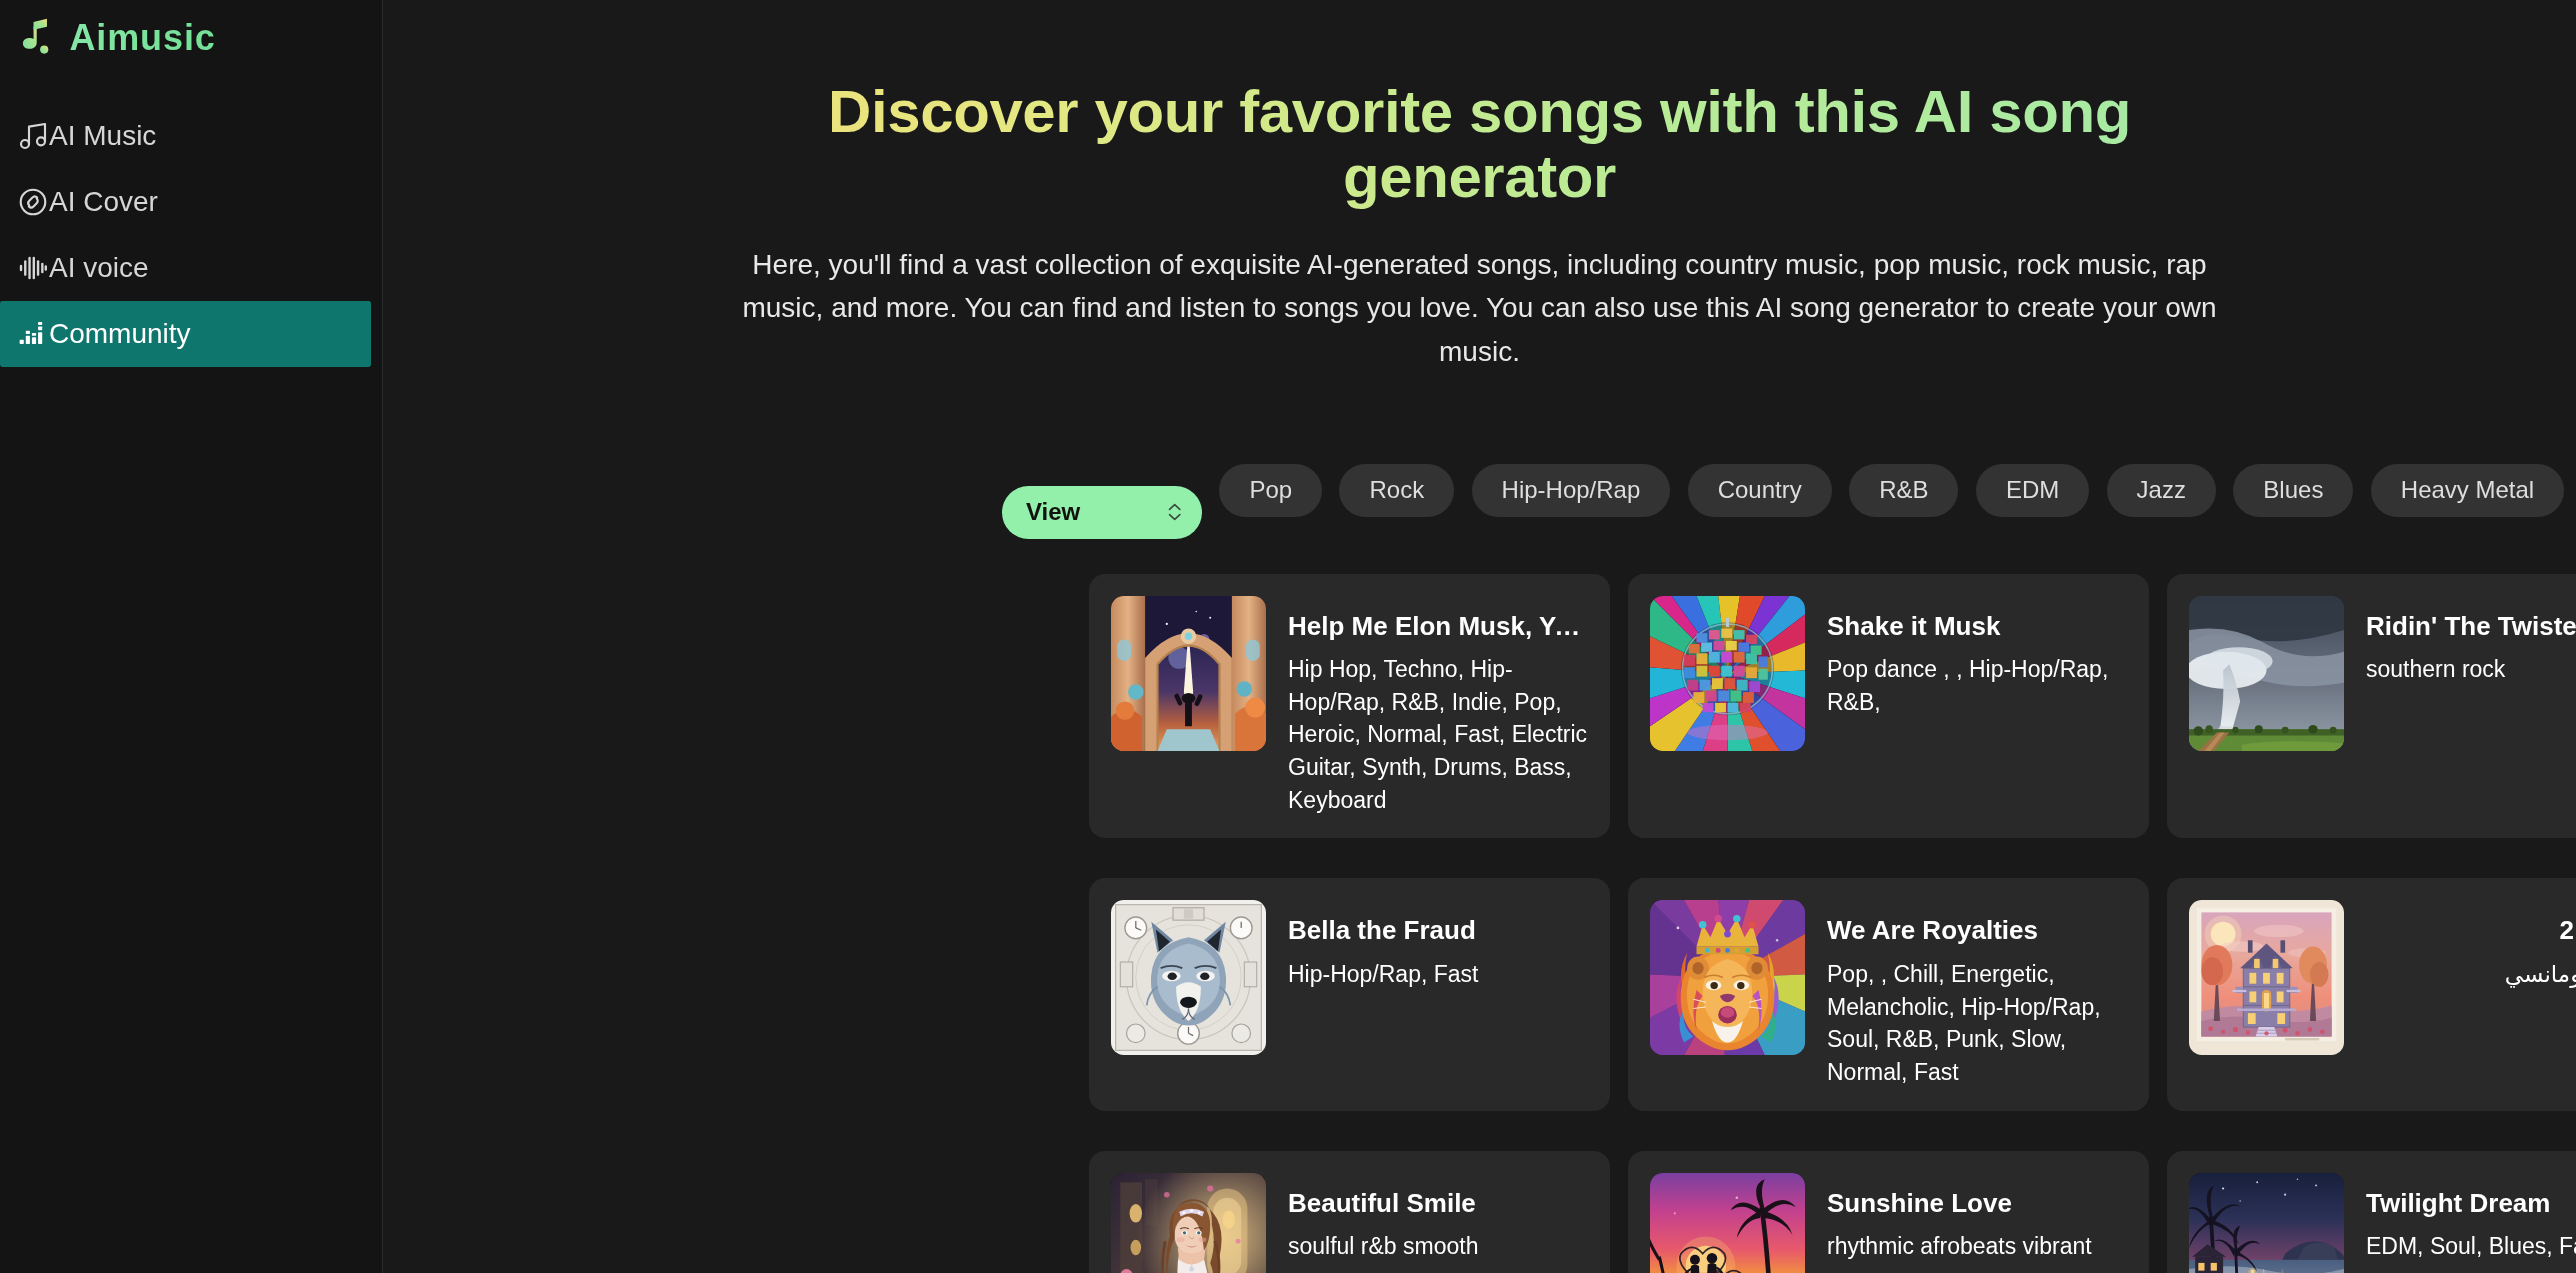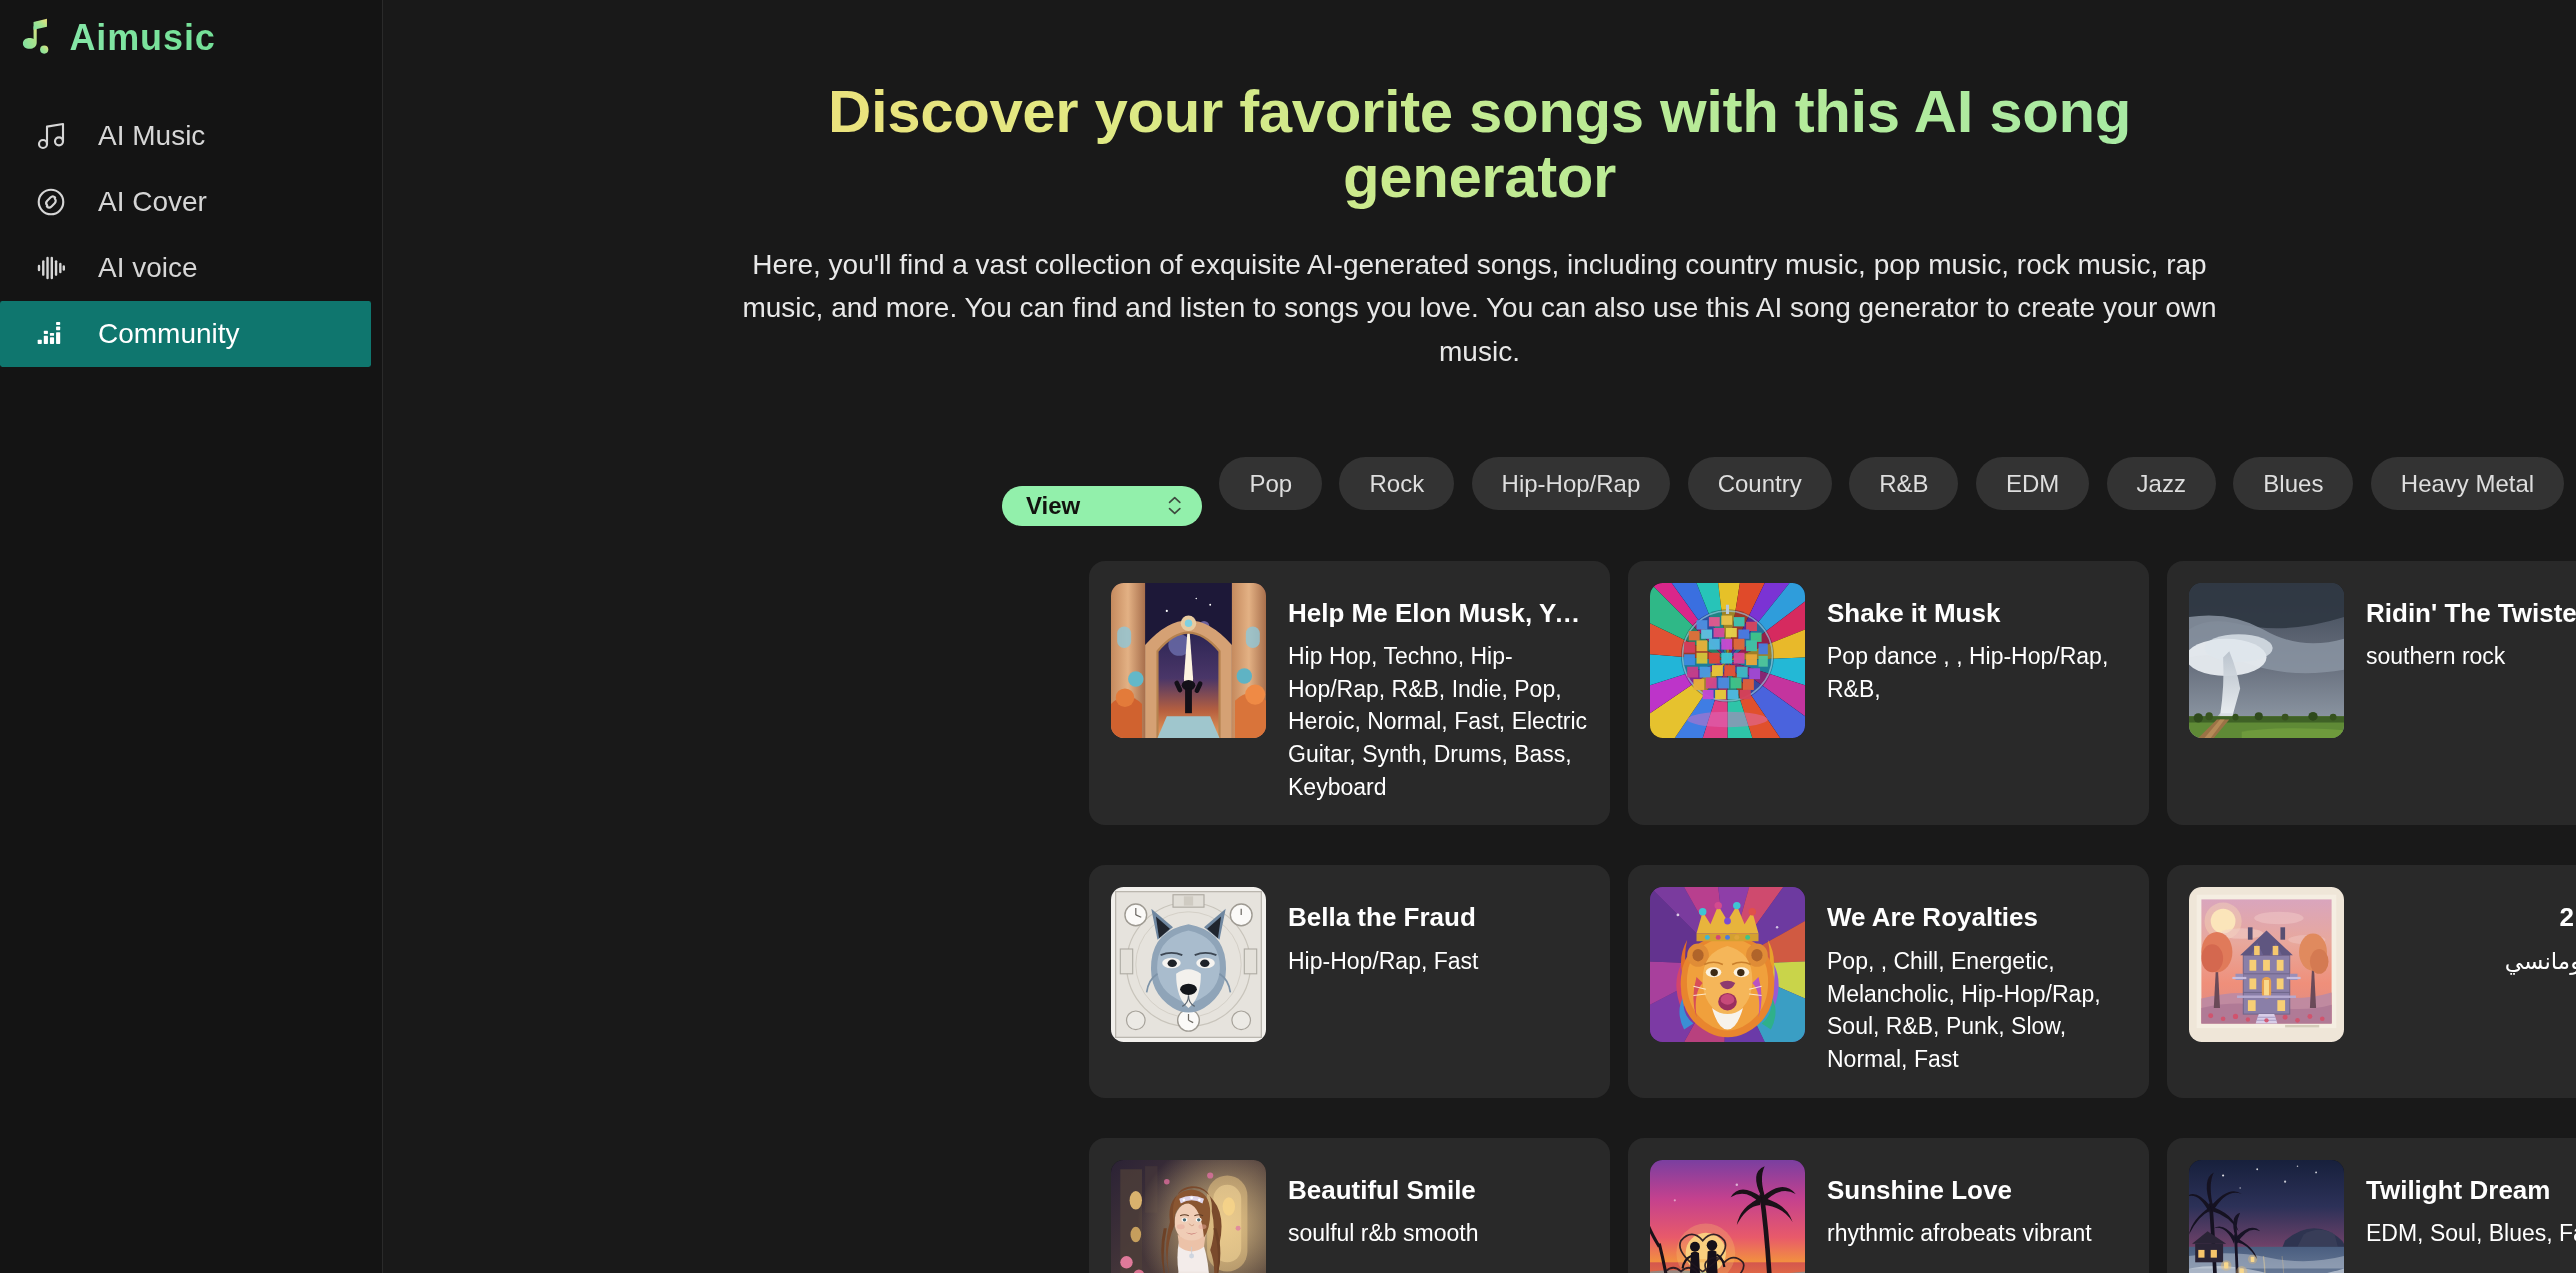--- a/index.html
+++ b/index.html
@@ -42,23 +42,23 @@
     background-clip: text;
     color: transparent;
     line-height: 1;
     position: relative;
   }
 
   .nav { margin-top: 38px; }
   .nav-item {
     display: flex;
     align-items: center;
-    gap: 31px;
+    gap: 0;
     height: 66px;
-    padding-left: 34px;
+    padding-left: 16px;
     width: 371px;
     color: #d6d6d6;
     font-size: 28px;
     border-radius: 2.4px;
     cursor: pointer;
   }
   .nav-item.active { background: #0f766e; color: #ffffff; }
   .nav-icon { width: 33px; height: 33px; flex: 0 0 33px; display: flex; align-items: center; justify-content: center; }
   .nav-icon svg { display: block; }
 
@@ -97,21 +97,21 @@
   
   .filters {
     display: flex;
     align-items: center;
     gap: 17.4px;
     margin-top: 68px;
     padding-left: 619px;
   }
 
   .view-select {
-    height: 40px;
+    height: 53px;
     min-width: 200px;
     background: #92f0ab;
     border-radius: 27px;
     border: none;
     display: flex;
     align-items: center;
     justify-content: space-between;
     padding: 0 21px 0 24px;
     color: #12130f;
     font-size: 24px;

